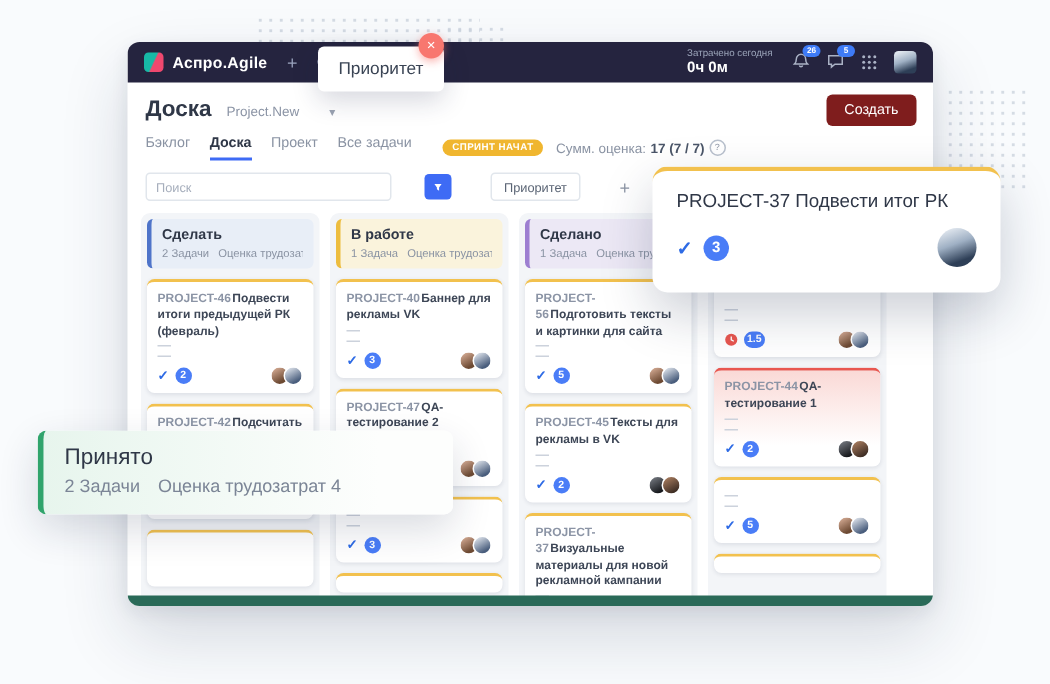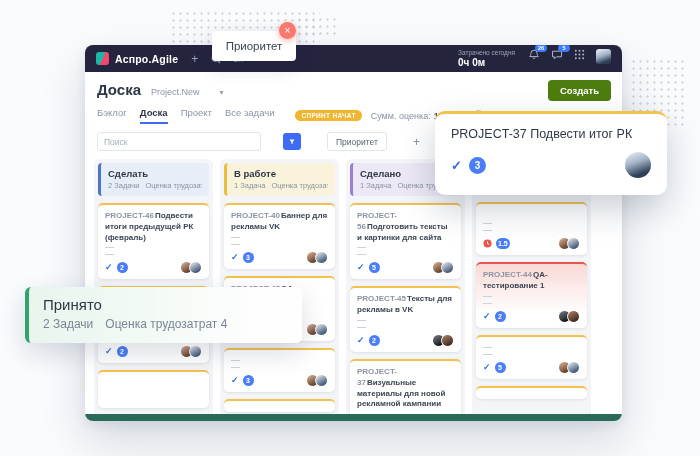--- a/index.html
+++ b/index.html
@@ -1,40 +1,40 @@
 <!DOCTYPE html>
 <html><head>
 <meta charset="utf-8">
 <style>
   html,body{margin:0;padding:0}
   body{width:700px;height:456px;position:relative;background:#f9fbfd;font-family:"Liberation Sans",sans-serif;overflow:hidden}
   .dots{position:absolute;background-image:radial-gradient(#ccd4de 1px,transparent 1.2px);background-size:7px 7px;opacity:.8;z-index:0}
 
   
-  .window{position:absolute;left:85px;top:45px;width:537px;height:376px;background:#fff;border-radius:8px;
+  .window{position:absolute;left:85px;top:28px;width:537px;height:376px;background:#fff;border-radius:8px;
           box-shadow:0 20px 45px rgba(25,35,70,.16),0 4px 12px rgba(25,35,70,.08);overflow:hidden;z-index:1}
   .topbar{height:27px;background:#25243f;display:flex;align-items:center;padding:0 11px}
   .logo{width:13px;height:13px;border-radius:3px;background:linear-gradient(115deg,#17b9a6 47%,#ef486e 53%);flex:none}
   .appname{color:#fff;font-size:10.5px;font-weight:700;margin-left:6px;letter-spacing:.2px}
   .tb-ico{color:#9aa3bd;margin-left:13px;font-size:12px;line-height:1;display:flex;align-items:center}
   .tb-part{color:#8b93a8;font-size:9px;margin-left:11px}
-  .tb-right{margin-left:auto;display:flex;gap:11px}
+  .tb-right{margin-left:auto;display:flex;align-items:center;gap:11px}
   .time{line-height:1.1;margin-right:2px}
   .time .tl{font-size:6.5px;color:#9aa3b8}
   .time .tv{font-size:10px;color:#fff;font-weight:600}
   .icowrap{position:relative;display:flex}
   .nbadge{position:absolute;top:-5px;right:-7px;background:#3e7bf7;color:#fff;font-size:5.5px;font-weight:700;
           border-radius:5px;min-width:8px;height:8px;padding:0 2px;display:flex;align-items:center;justify-content:center}
   .uavatar{width:15px;height:15px;border-radius:3px;background:linear-gradient(160deg,#dfe6ee 10%,#9fb0c4 45%,#2e3f57 80%)}
 
   .row1{display:flex;align-items:baseline;padding:9px 12px 0}
   .h1{font-size:15px;font-weight:700;color:#2f3747}
   .proj{margin-left:10px;font-size:9px;color:#8b94a5;display:flex;align-items:center;gap:20px;cursor:pointer}
   .chev{font-size:8px;color:#9aa2b1}
-  .create{position:absolute;top:35px;right:11px;background:#4d7c0f;color:#fff;font-size:9.5px;font-weight:700;
+  .create{position:absolute;top:35px;right:11px;background:#7f1d1d;color:#fff;font-size:9.5px;font-weight:400;
           border:none;border-radius:4px;padding:5px 12px;cursor:pointer}
 
   .row2{display:flex;align-items:center;padding:9px 12px 0}
   .tab{font-size:9.5px;color:#8a93a3;margin-right:13px;padding-bottom:6px;cursor:pointer}
   .tab.active{color:#2f3747;font-weight:700;border-bottom:2px solid #3e6bf5;padding-bottom:4px}
   .pill{background:#f0b62f;color:#fff;font-size:6.5px;font-weight:700;letter-spacing:.3px;border-radius:7px;
         padding:2px 6px;margin-left:8px;white-space:nowrap}
   .sum{margin-left:9px;font-size:9px;color:#8a93a3;white-space:nowrap;display:flex;align-items:center;gap:3px}
   .sum b{color:#4a5568;font-weight:700}
   .info{width:9px;height:9px;border:1px solid #b9c1cd;border-radius:50%;color:#8a93a3;font-size:6px;

